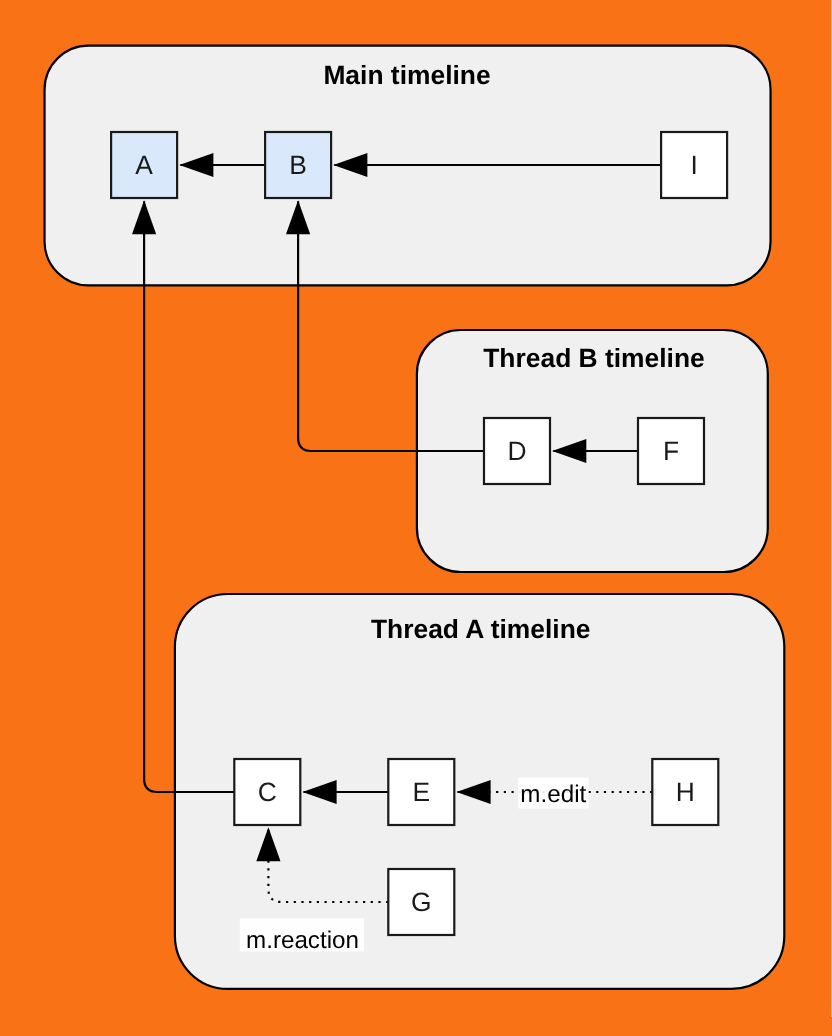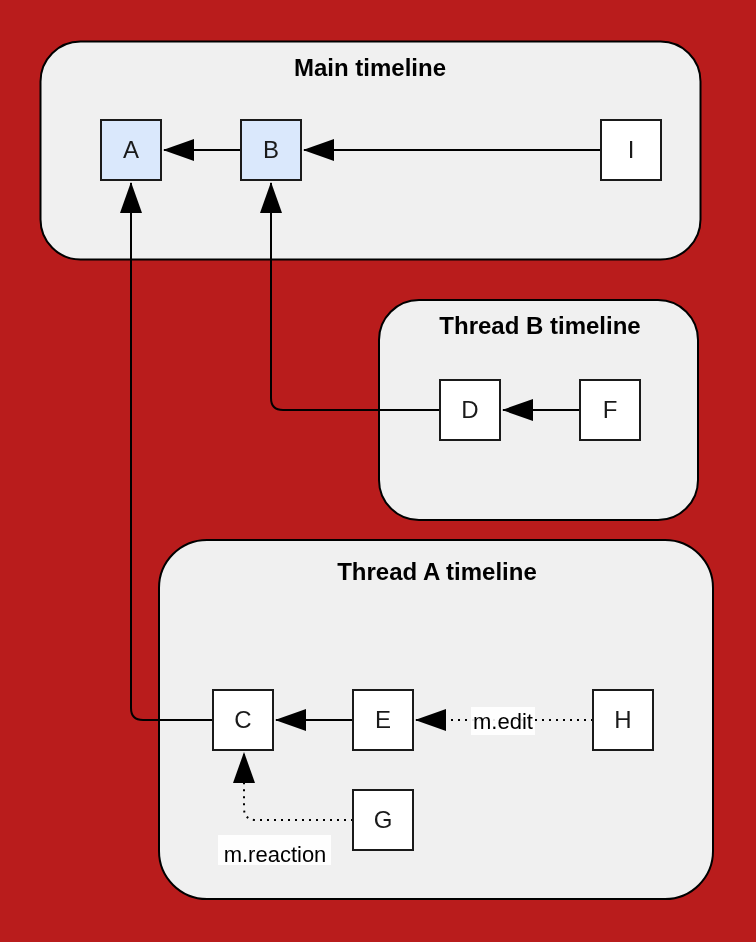--- a/index.html
+++ b/index.html
@@ -5,21 +5,21 @@
   html, body {
     margin: 0;
     padding: 0;
     background: #ffffff;
     font-family: "Liberation Sans", sans-serif;
   }
   .stage {
     position: relative;
     width: 756px;
     height: 942px;
-    background: #b91c1c;
+    background: #f97316;
     overflow: hidden;
   }
   svg { display: block; }
   .container-box {
     stroke: #000000;
     stroke-width: 2;
   }
   .container-title {
     font-family: "Liberation Sans", sans-serif;
     font-size: 24px;

